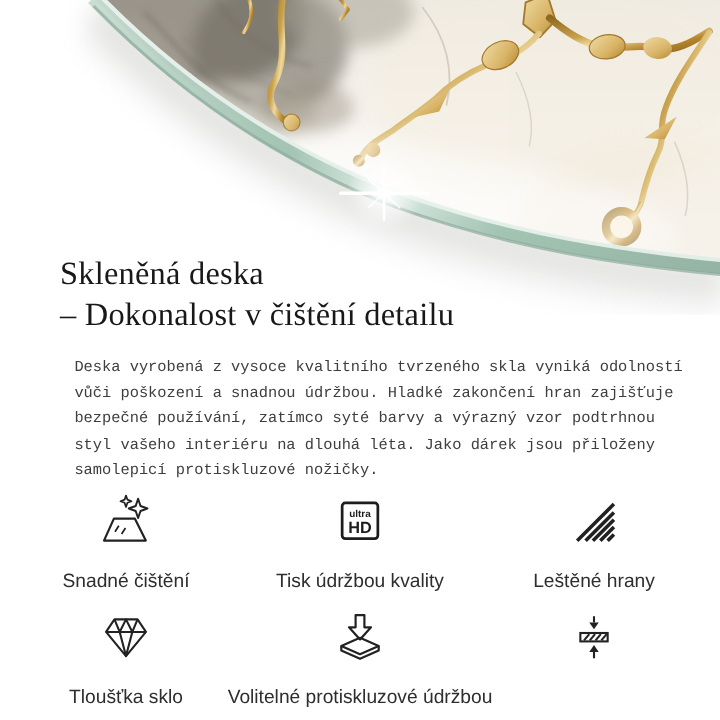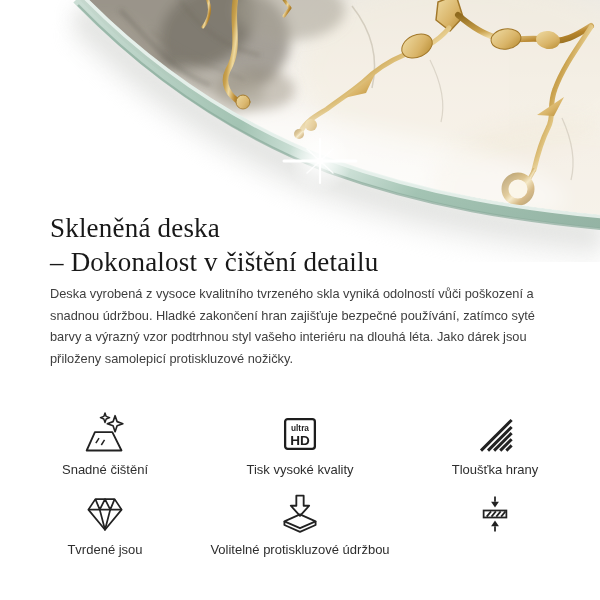--- a/index.html
+++ b/index.html
@@ -16,21 +16,21 @@
   .desc{
     position:absolute;top:283px;left:50px;width:508px;
     font-size:12.8px;line-height:21.5px;color:#3e3e3e;
   }
   .features{
     position:absolute;top:412px;left:40px;width:520px;
     display:grid;grid-template-columns:130px 260px 130px;row-gap:14px;
   }
   .feature{display:flex;flex-direction:column;align-items:center;text-align:right;}
   .feature .ic{height:44px;display:flex;align-items:center;justify-content:center;}
-  .feature .lbl{margin-top:6px;font-size:13px;line-height:1.25;color:#2e2e2e;}
+  .feature .lbl{margin-top:19px;font-size:16px;line-height:1.25;color:#2e2e2e;}
   .fic{stroke:#222;fill:none;stroke-width:2;}
 </style>
 </head>
 <body>
 
 <div class="page">
 
   <svg class="hero" viewBox="0 0 600 262" width="600" height="262">
     <defs>
       <clipPath id="glassClip">
@@ -144,21 +144,21 @@
       <path d="M307,173 L333,149" stroke="#ffffff" stroke-width="1.4" stroke-linecap="round" opacity="0.85"></path>
       <circle cx="320" cy="161" r="3.2" fill="#ffffff"></circle>
     </g>
   </svg>
 
   <h1 class="heading" style="margin:0;font-weight:400;">
     <div>Skleněná deska</div>
     <div>– Dokonalost v čištění detailu</div>
   </h1>
 
-  <p class="desc" style="margin:0;">Deska vyrobená z vysoce kvalitního tvrzeného skla vyniká odolností vůči poškození a snadnou údržbou. Hladké zakončení hran zajišťuje bezpečné používání, zatímco syté barvy a výrazný vzor podtrhnou styl vašeho interiéru na dlouhá léta. Jako dárek jsou přiloženy samolepicí protiskluzové nožičky.</p>
+  <p class="desc" style="margin:12px;font-family:Liberation Mono, monospace;">Deska vyrobená z vysoce kvalitního tvrzeného skla vyniká odolností vůči poškození a snadnou údržbou. Hladké zakončení hran zajišťuje bezpečné používání, zatímco syté barvy a výrazný vzor podtrhnou styl vašeho interiéru na dlouhá léta. Jako dárek jsou přiloženy samolepicí protiskluzové nožičky.</p>
 
   <div class="features">
 
     <div class="feature">
       <div class="ic">
         <svg width="46" height="44" viewBox="0 0 48 48">
           <g class="fic" stroke-linejoin="round">
             <path d="M4,42 L13,22 L32,22 L42,42 Z"></path>
             <path d="M14,34 L17.5,28.5" stroke-width="1.6"></path>
             <path d="M20,36 L23.5,30.5" stroke-width="1.6"></path>
@@ -171,50 +171,50 @@
     </div>
 
     <div class="feature">
       <div class="ic">
         <svg width="42" height="42" viewBox="0 0 48 48">
           <rect x="7" y="7" width="34" height="34" rx="3" fill="none" stroke="#1d1d1d" stroke-width="2.6"></rect>
           <text x="24" y="20.5" text-anchor="middle" font-size="9.5" font-weight="600" fill="#1d1d1d" font-family="Liberation Sans, DejaVu Sans, sans-serif">ultra</text>
           <text x="24" y="36" text-anchor="middle" font-size="15.5" font-weight="700" fill="#1d1d1d" font-family="Liberation Sans, DejaVu Sans, sans-serif">HD</text>
         </svg>
       </div>
-      <div class="lbl">Tisk vysoké kvality</div>
+      <div class="lbl">Tisk údržbou kvality</div>
     </div>
 
     <div class="feature">
       <div class="ic">
         <svg width="42" height="42" viewBox="0 0 48 48">
           <g stroke="#222" stroke-width="3.4" fill="none">
             <path d="M8,43 L43,8"></path>
             <path d="M16,43 L43,16"></path>
             <path d="M23,43 L43,23"></path>
             <path d="M30,43 L43,30"></path>
             <path d="M37,43 L43,37"></path>
           </g>
         </svg>
       </div>
-      <div class="lbl">Tloušťka hrany</div>
+      <div class="lbl">Leštěné hrany</div>
     </div>
 
     <div class="feature">
       <div class="ic">
         <svg width="44" height="42" viewBox="0 0 48 48">
           <g class="fic" stroke-linejoin="round">
             <path d="M13,7 L35,7 L43,19 L24,42 L5,19 Z"></path>
             <path d="M5,19 L43,19"></path>
             <path d="M13,7 L18,19 L24,7 L30,19 L35,7"></path>
             <path d="M18,19 L24,42 L30,19"></path>
           </g>
         </svg>
       </div>
-      <div class="lbl">Tvrdené jsou</div>
+      <div class="lbl">Tloušťka sklo</div>
     </div>
 
     <div class="feature">
       <div class="ic">
         <svg width="44" height="46" viewBox="0 0 48 48">
           <g class="fic" stroke-linejoin="round">
             <path d="M20,4 L28,4 L28,15 L34,15 L24,26 L14,15 L20,15 Z"></path>
             <path d="M7,32 L24,24.5 L41,32 L24,39.5 Z"></path>
             <path d="M7,32 L7,36 L24,43.5 L41,36 L41,32"></path>
           </g>

